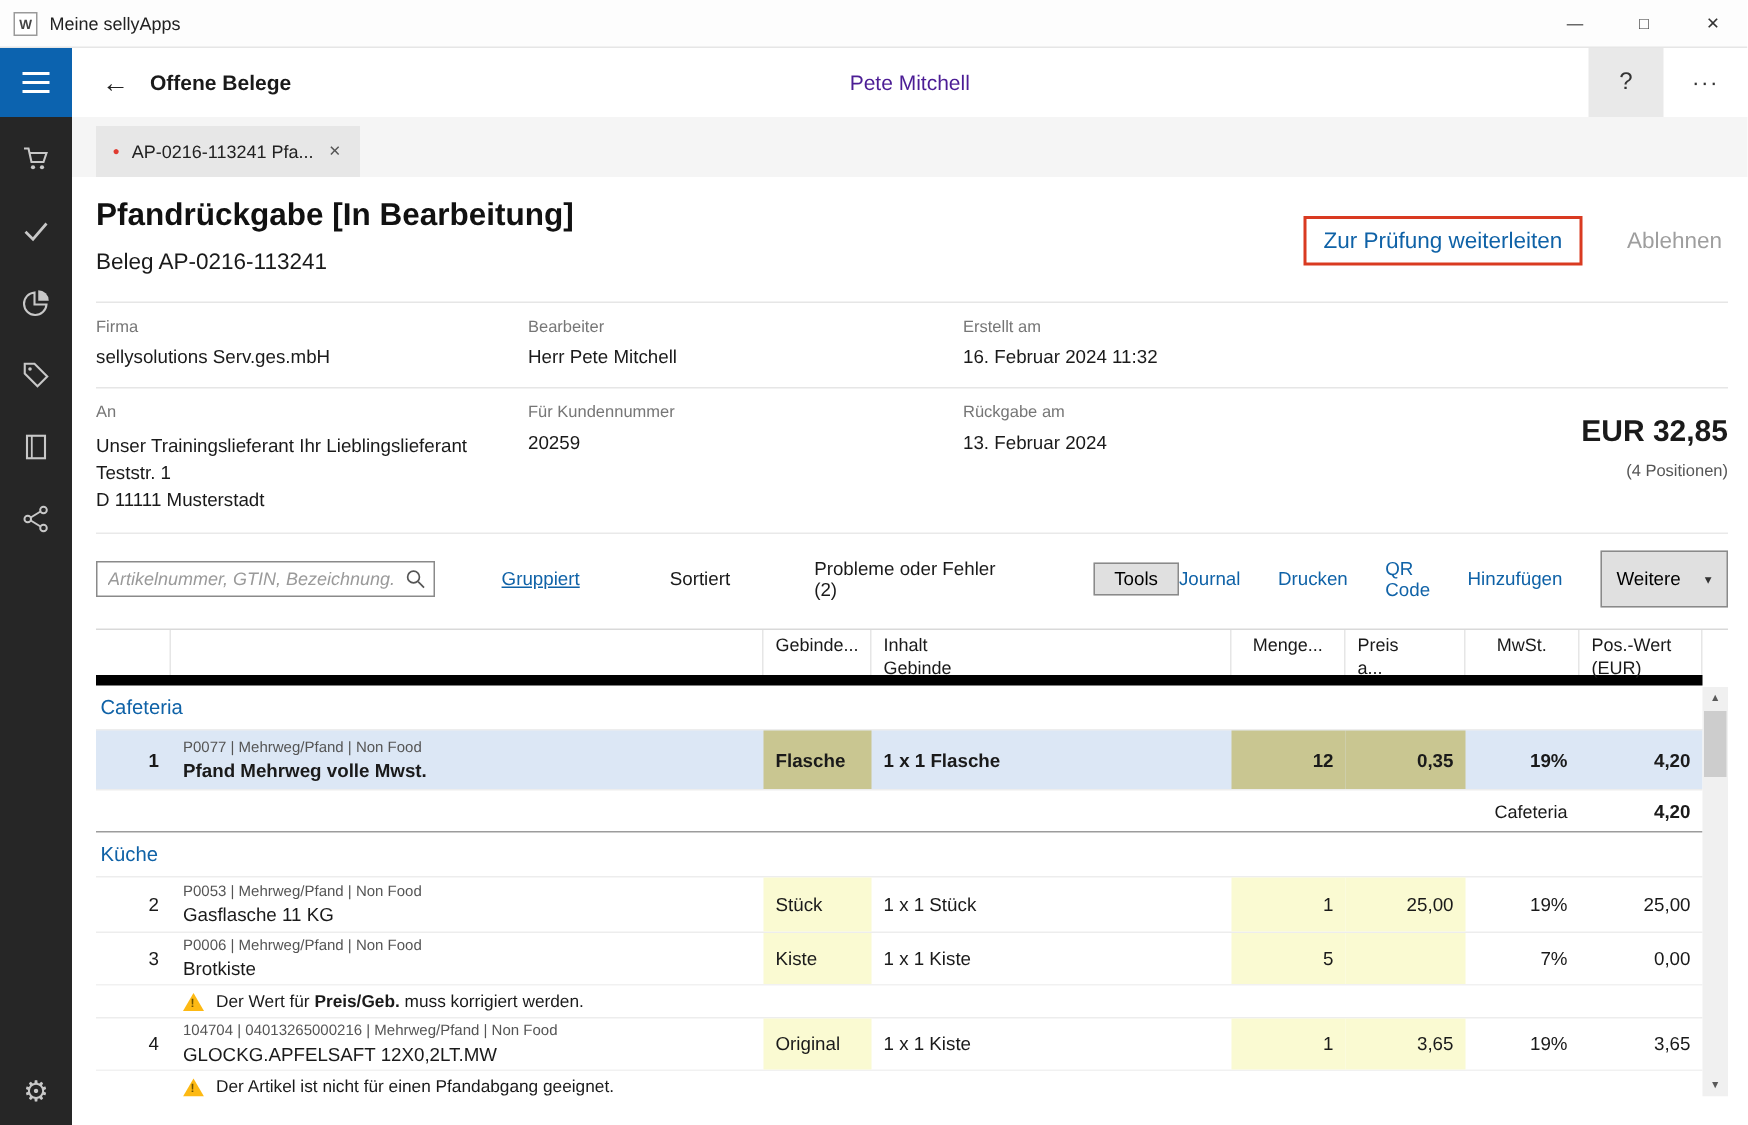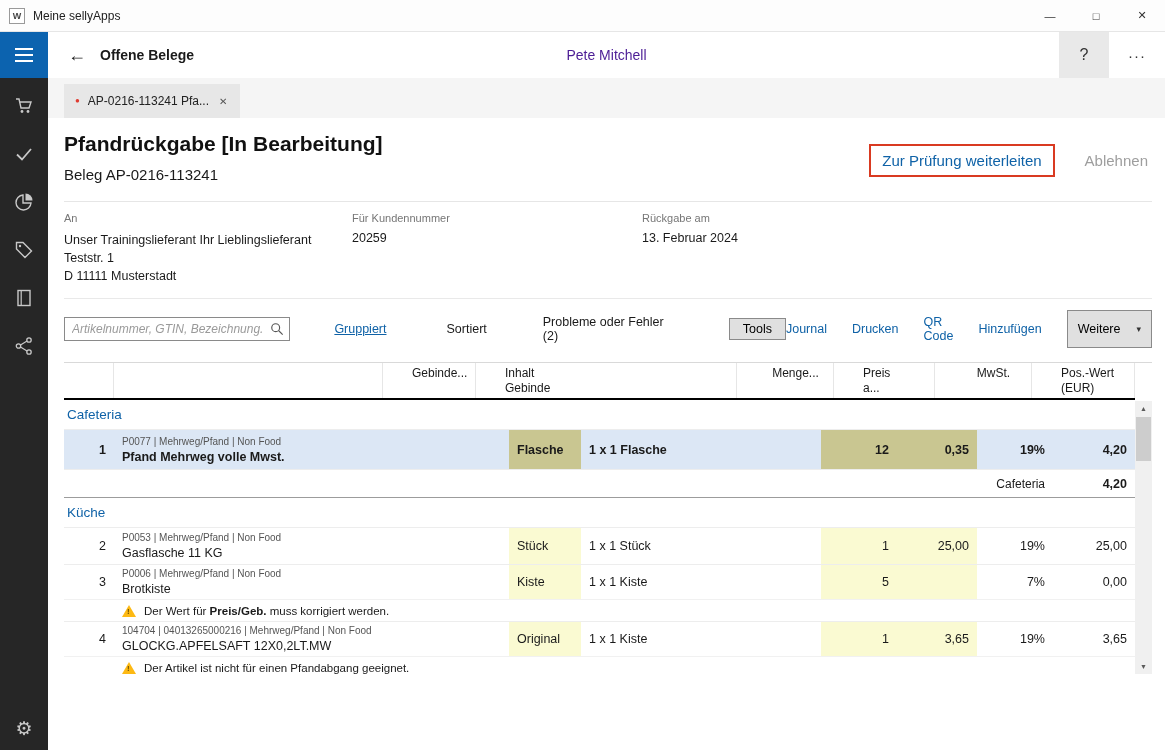--- a/index.html
+++ b/index.html
@@ -79,21 +79,21 @@
   .tb-sorted { margin-left:60px; color:#1a1a1a; }
   .tb-problems { margin-left:56px; color:#1a1a1a; }
   .tb-tools { margin-left:58px; background:#e0e0e0; border:1px solid #8a8a8a; padding:3px 13px; font-size:12.5px; }
   .tb-right { margin-left:auto; display:flex; align-items:center; gap:25px; }
   .tb-more { background:#e0e0e0; border:1px solid #8a8a8a; padding:11px 10px; display:flex;
     align-items:center; gap:16px; font-size:12.5px; }
   .caret { font-size:9px; color:#333; }
 
   
   .table { margin-top:14px; height:312px; position:relative; border-top:1px solid #d9d9d9; overflow:hidden; }
-  .thead { display:flex; height:37px; border-bottom:2px solid #000000; margin-right:17px;gap:21px; }
+  .thead { display:flex; height:37px; border-bottom:7px solid #000000; margin-right:17px; }
   .th { display:flex; flex-direction:column; justify-content:flex-start; padding:3px 8px;
     border-right:1px solid #e6e6e6; font-size:12px; line-height:15px; color:#1a1a1a; }
   .th.right { align-items:center; }
   .tbody { margin-right:17px; }
   .c-num { width:50px; flex:none; } .c-desc { flex:1; min-width:0; }
   .c-geb { width:72px; flex:none; } .c-inh { width:240px; flex:none; }
   .c-men { width:76px; flex:none; } .c-pre { width:80px; flex:none; }
   .c-mwst { width:76px; flex:none; } .c-wert { width:82px; flex:none; }
 
   .group-row { height:29px; display:flex; align-items:center; color:#0f62a7; font-size:13.5px; padding-left:3px; }
@@ -227,34 +227,52 @@
       </div>
       <div class="doc-actions">
         <div class="action-forward">Zur Prüfung weiterleiten</div>
         <div class="action-reject">Ablehnen</div>
       </div>
     </div>
 
     <div class="fields">
       <div class="frow">
         <div class="fcol1">
+          <div class="flabel">Firma</div>
+          <div class="fvalue">sellysolutions Serv.ges.mbH</div>
+        </div>
+        <div class="fcol2">
+          <div class="flabel">Bearbeiter</div>
+          <div class="fvalue">Herr Pete Mitchell</div>
+        </div>
+        <div class="fcol3">
+          <div class="flabel">Erstellt am</div>
+          <div class="fvalue">16. Februar 2024 11:32</div>
+        </div>
+      </div>
+      <div class="frow">
+        <div class="fcol1">
           <div class="flabel">An</div>
           <div class="fvalue multiline">
             <div>Unser Trainingslieferant Ihr Lieblingslieferant</div>
             <div>Teststr. 1</div>
             <div>D 11111 Musterstadt</div>
           </div>
         </div>
         <div class="fcol2">
           <div class="flabel">Für Kundennummer</div>
           <div class="fvalue">20259</div>
         </div>
         <div class="fcol3">
           <div class="flabel">Rückgabe am</div>
           <div class="fvalue">13. Februar 2024</div>
+        </div>
+        <div class="fcol4">
+          <div class="total-amount">EUR 32,85</div>
+          <div class="total-positions">(4 Positionen)</div>
         </div>
       </div>
     </div>
 
     <div class="toolbar">
       <div class="search">
         <input type="text" placeholder="Artikelnummer, GTIN, Bezeichnung..." style="">
         <span class="search-glyph">
           <svg width="14" height="14" viewBox="0 0 16 16">
               <circle cx="6.5" cy="6.5" r="4.5" fill="none" stroke="#555" stroke-width="1.3"></circle>

